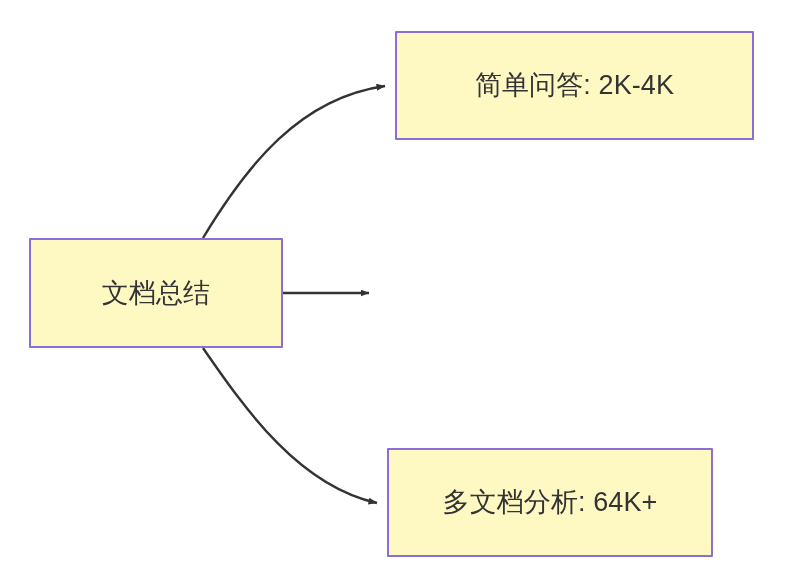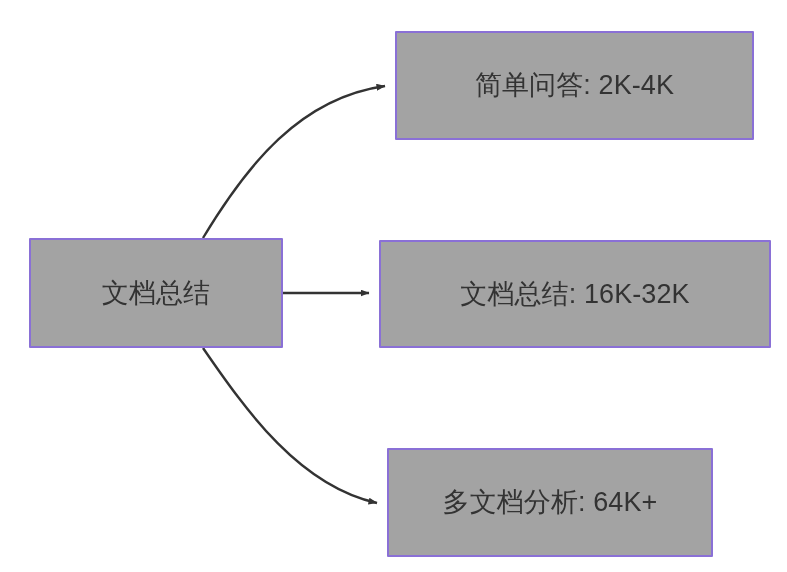--- a/index.html
+++ b/index.html
@@ -24,21 +24,21 @@
     width: 787px;
     height: 572px;
     pointer-events: none;
   }
   .node {
     position: absolute;
     box-sizing: border-box;
     display: flex;
     align-items: center;
     justify-content: center;
-    background: #a3a3a3;
+    background: #fef9c3;
     border: 2px solid #8a70d6;
     border-radius: 1px;
   }
   .node-label {
     font-size: 27px;
     color: #333333;
     line-height: 1.2;
     letter-spacing: 0.1px;
     white-space: nowrap;
   }
@@ -88,21 +88,18 @@
   </svg>
 
   <div class="node" id="node-root">
     <span class="node-label">文档总结</span>
   </div>
 
   <div class="node" id="node-simple-qa">
     <span class="node-label">简单问答: 2K-4K</span>
   </div>
 
-  <div class="node" id="node-doc-summary">
-    <span class="node-label">文档总结: 16K-32K</span>
-  </div>
 
   <div class="node" id="node-multi-doc">
     <span class="node-label">多文档分析: 64K+</span>
   </div>
 
 </div>
 
 </body></html>

